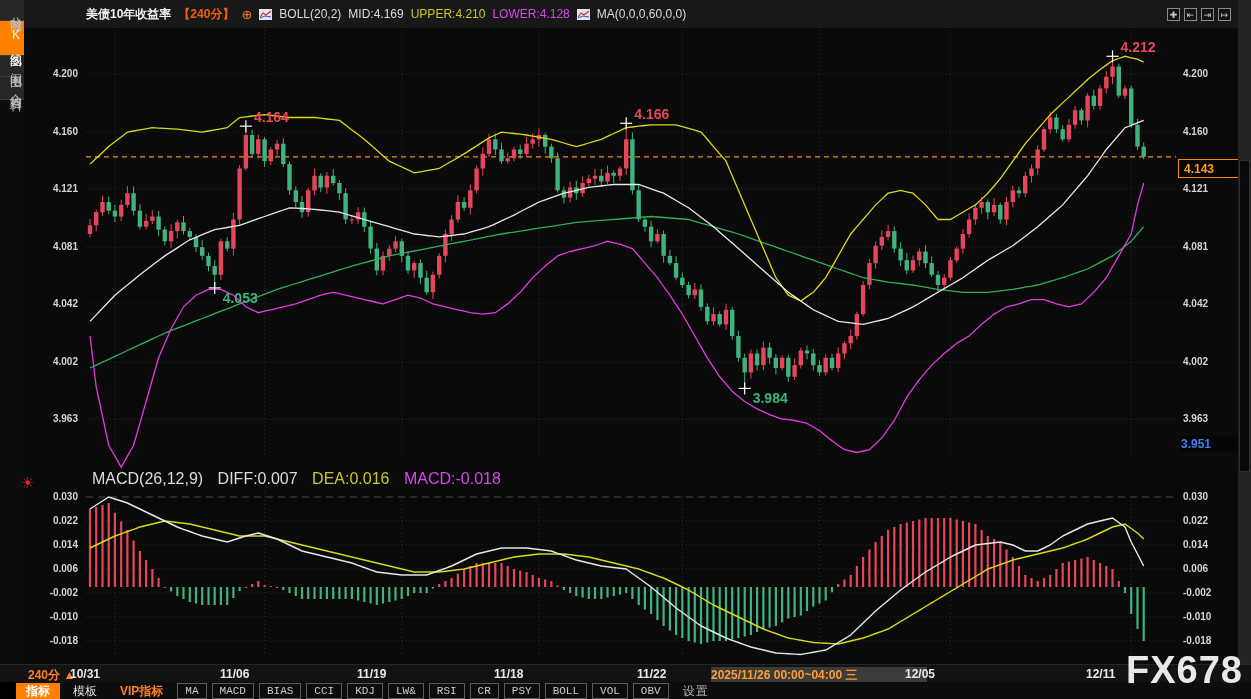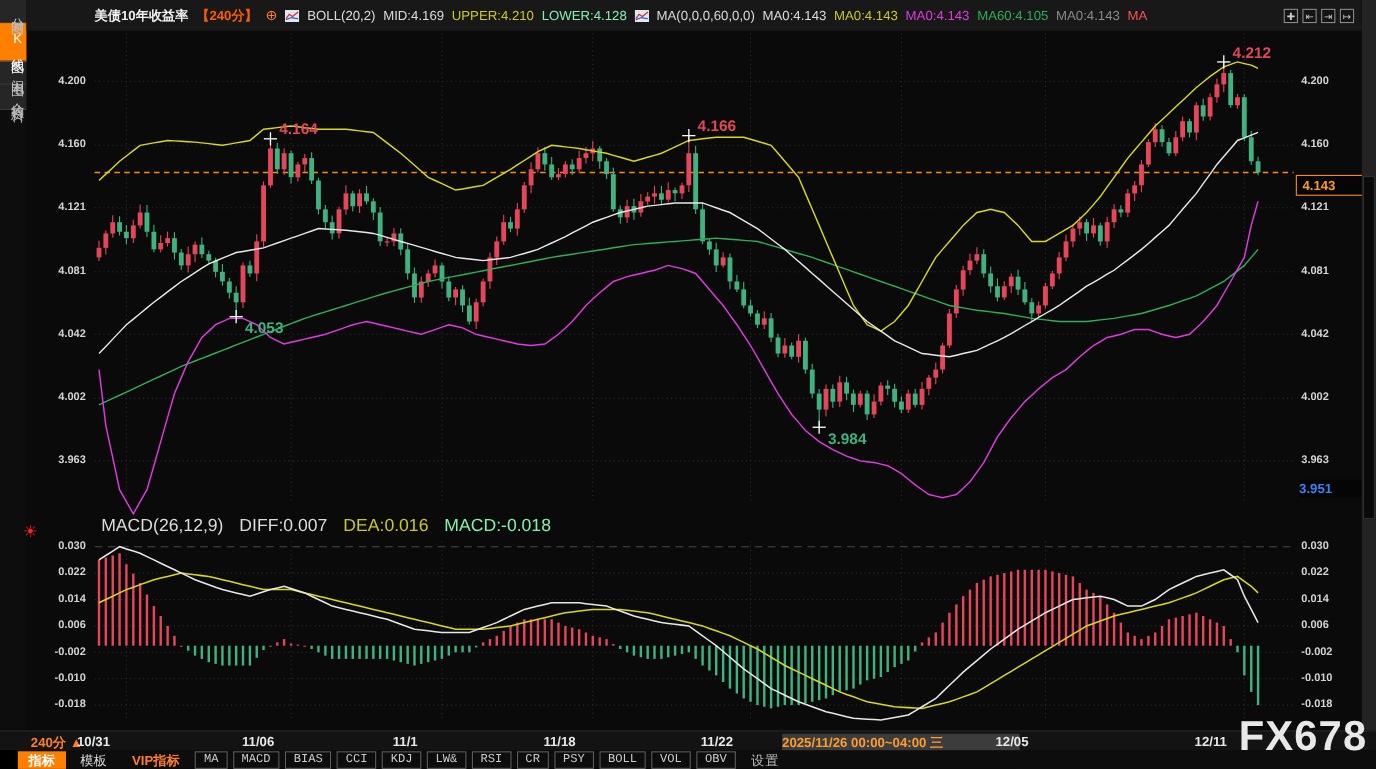--- a/index.html
+++ b/index.html
@@ -16,21 +16,21 @@
   .alert-icon{position:absolute;left:21px;top:474px;font-size:15px;color:#ff2020;z-index:6;}
   
   .topbar{position:absolute;left:24px;top:0;right:13px;height:28px;background:#181818;
           display:flex;align-items:center;font-size:12px;white-space:nowrap;z-index:10;}
   .topbar span{margin-right:7px;}
   .t-title{color:#f0f0f0;font-weight:700;margin-left:62px;}
   .t-period{color:#ff5c00;font-weight:700;}
   .t-plus{color:#ff7f27;font-size:13px;cursor:pointer;}
   .t-white{color:#dcdcdc;}
   .t-yellow{color:#c9c922;}
-  .t-magenta{color:#86efac;}
+  .t-magenta{color:#d946ef;}
   .mini-ic{display:inline-block;width:13px;height:11px;margin-right:4px;vertical-align:-1px;}
   .win-icons{margin-left:auto;margin-right:54px;display:flex;gap:4px;}
   .win-ic{width:13px;height:13px;border:1px solid #8a8a8a;background:#141414;color:#cccccc;
           font-size:9px;line-height:12px;text-align:center;cursor:pointer;box-sizing:border-box;}
   
   .axis-label{position:absolute;font-size:10px;font-weight:700;color:#d4d4d4;z-index:4;height:15px;line-height:15px;}
   .axis-left{left:28px;width:50px;text-align:right;}
   .axis-right{left:1183px;width:52px;text-align:left;}
   
   .price-box{position:absolute;left:1178px;top:159px;width:62px;height:19px;line-height:19px;
@@ -657,21 +657,20 @@
     <span class="t-white">BOLL(20,2)</span>
     <span class="t-white">MID:4.169</span>
     <span class="t-yellow">UPPER:4.210</span>
     <span class="t-magenta">LOWER:4.128</span>
     <span class="mini-ic"><svg width="13" height="11">
           <rect x="0" y="0" width="13" height="11" fill="#dfe7f2"></rect>
           <polyline points="1,8 4,4 7,6 12,2" stroke="#d03030" stroke-width="1.2" fill="none"></polyline>
           <polyline points="1,9 6,7 12,8" stroke="#3050c0" stroke-width="1" fill="none"></polyline>
         </svg></span>
     <span class="t-white">MA(0,0,0,60,0,0)</span>
-    <span id="ma-values"><span style="color: rgb(220, 220, 220);">MA0:4.143</span><span style="color: rgb(201, 201, 34);">MA0:4.143</span><span style="color: rgb(226, 58, 226);">MA0:4.143</span><span style="color: rgb(47, 174, 87);">MA60:4.105</span><span style="color: rgb(138, 138, 138);">MA0:4.143</span><span style="color: rgb(255, 80, 80);">MA</span></span>
     <span class="win-icons" id="win-icons">
         <div class="win-ic">✚</div>
         <div class="win-ic">⇤</div>
         <div class="win-ic">⇥</div>
         <div class="win-ic">↦</div>
       </span>
   </header>
 
   <div id="axis-labels">
       <div class="axis-label axis-left" style="top: 9px;">4.239</div>
@@ -714,21 +713,21 @@
     <span class="t-white">DIFF:0.007</span>
     <span class="t-yellow">DEA:0.016</span>
     <span class="t-magenta">MACD:-0.018</span>
   </div>
 
   <div class="timebar">
     <span class="tb-period"><span>240分</span> <span>▲</span></span>
     <div id="ticks">
         <div class="date-tick" style="left: 115px;">10/31</div>
         <div class="date-tick" style="left: 265px;">11/06</div>
-        <div class="date-tick" style="left: 402px;">11/1</div>
+        <div class="date-tick" style="left: 402px;">11/19</div>
         <div class="date-tick" style="left: 539px;">11/18</div>
         <div class="date-tick" style="left: 682px;">11/22</div>
         <div class="date-tick hl" style="left: 819px;">2025/11/26 00:00~04:00 三</div>
         <div class="date-tick" style="left: 950px;">12/05</div>
         <div class="date-tick" style="left: 1131px;">12/11</div>
       </div>
   </div>
 
   <div class="corner-sq"></div>
   <div class="toolbar" id="toolbar">

